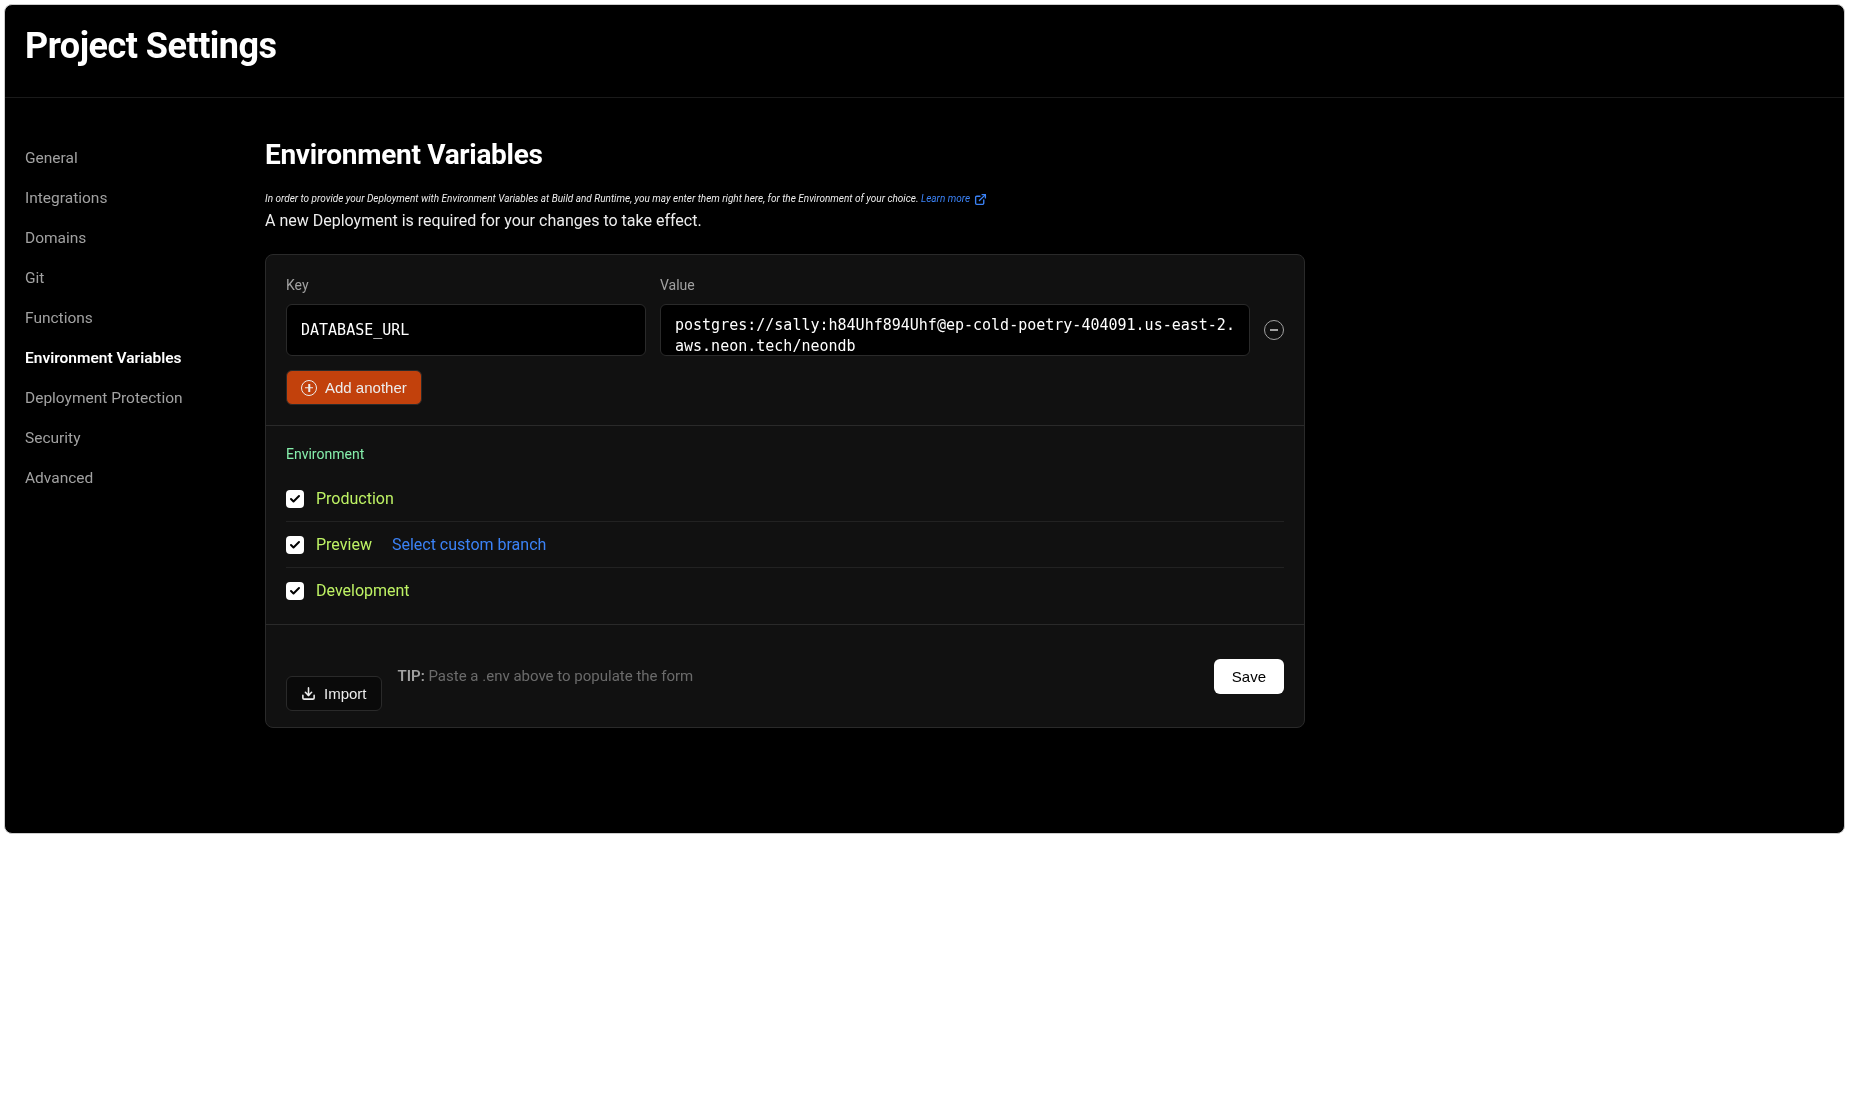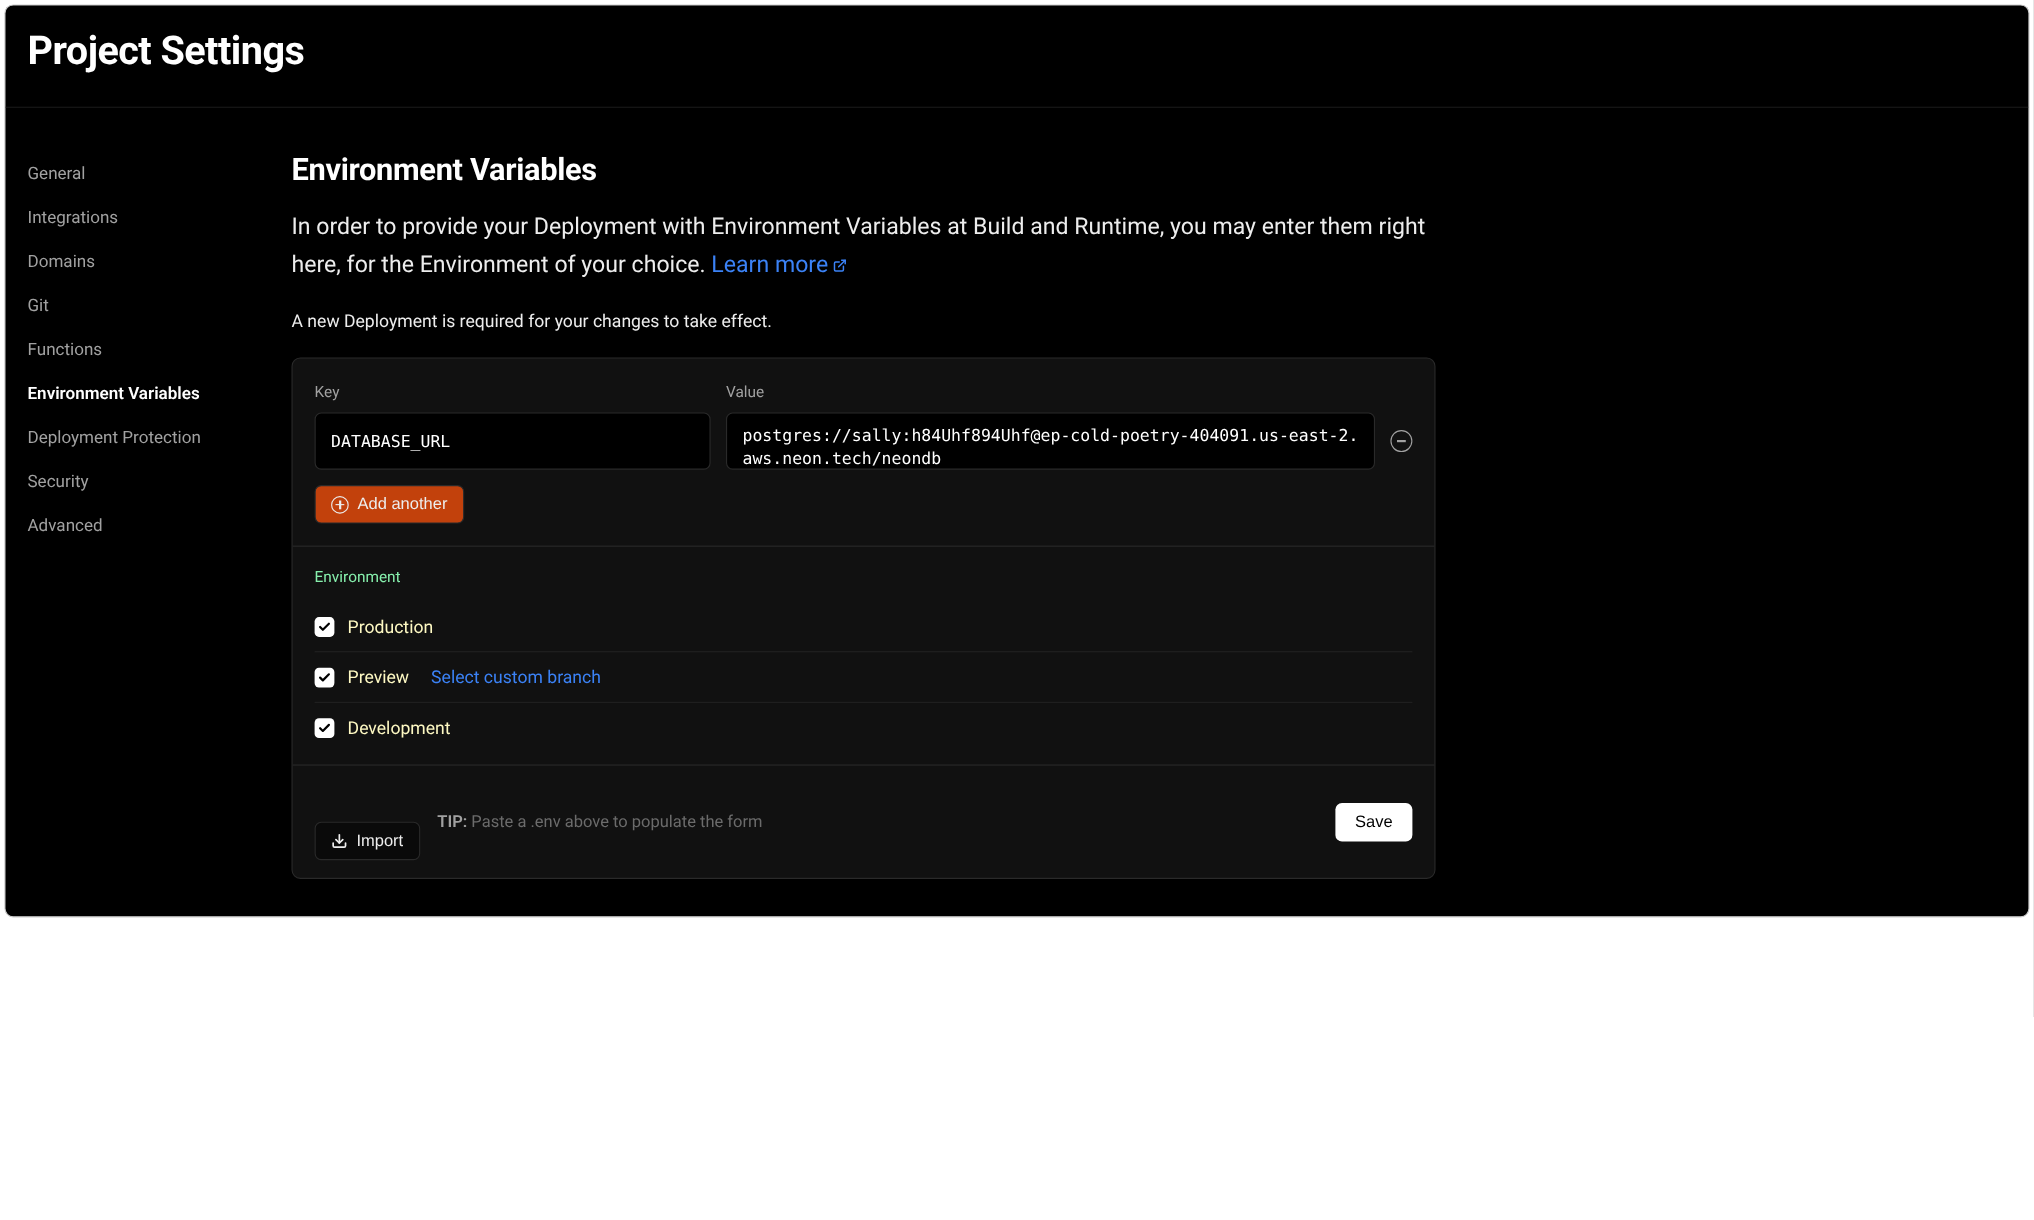--- a/index.html
+++ b/index.html
@@ -53,24 +53,25 @@
     padding: 0 20px 0 0;
     max-width: 1060px;
   }
   .main h2 {
     font-size: 28px;
     font-weight: 700;
     margin-bottom: 20px;
     letter-spacing: -0.3px;
   }
   .description {
-    font-size: 21px;
+    font-size: 10px;
     color: #ededed;
     line-height: 1.6;
-    margin-bottom: 24px;
+    margin-bottom: 4px;
+    font-style: italic;
   }
   .link {
     color: #3b82f6;
     cursor: pointer;
     display: inline-flex;
     align-items: center;
     gap: 4px;
   }
   .sub-note {
     font-size: 16px;
@@ -202,21 +203,21 @@
     border-radius: 4px;
     display: flex;
     align-items: center;
     justify-content: center;
     cursor: pointer;
     flex-shrink: 0;
   }
   .checkbox svg { width: 12px; height: 12px; }
   .env-name {
     font-size: 16px;
-    color: #fef9c3;
+    color: #bef264;
   }
   .branch-link {
     font-size: 16px;
     color: #3b82f6;
     cursor: pointer;
     margin-left: 8px;
   }
   .card-footer {
     padding: 16px 20px;
     display: flex;

